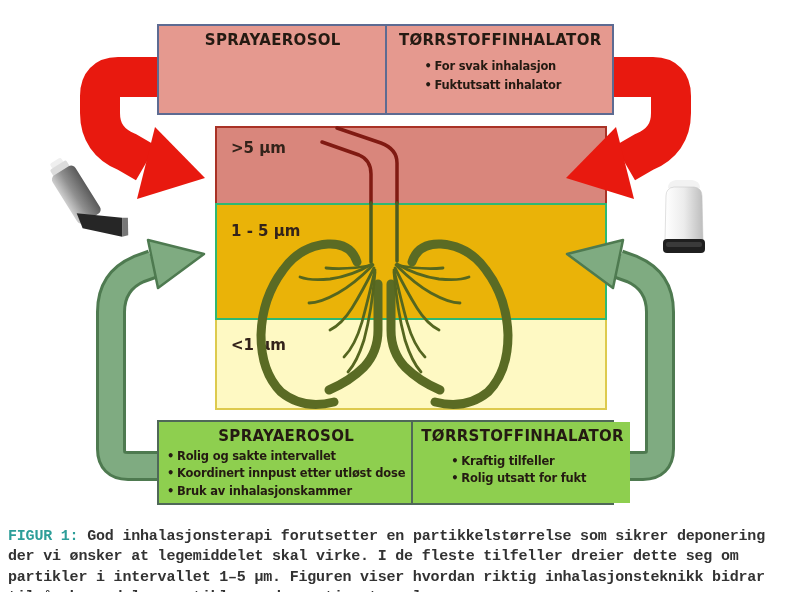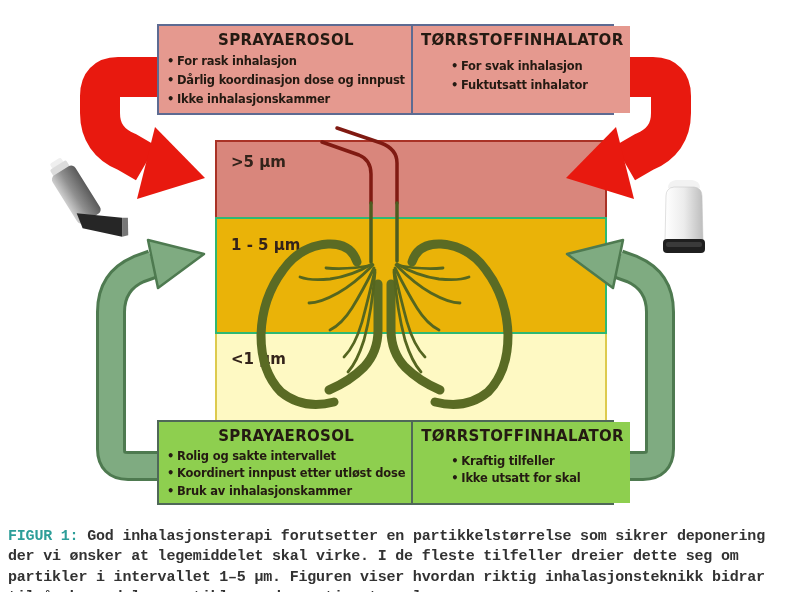--- a/index.html
+++ b/index.html
@@ -1,20 +1,20 @@
 <!DOCTYPE html>
 <html><head>
 <meta charset="utf-8">
 <style>
   html,body{margin:0;padding:0;background:#ffffff;}
   .stage{position:relative;width:800px;height:592px;background:#ffffff;overflow:hidden;
          font-family:"DejaVu Sans",sans-serif;}
   .layer-svg{position:absolute;left:0;top:0;z-index:2;}
   
-  .zones{position:absolute;left:207px;top:140px;width:392px;height:284px;z-index:1;padding-left:8px;}
+  .zones{position:absolute;left:207px;top:126px;width:392px;height:284px;z-index:1;padding-left:8px;}
   .zone{position:relative;box-sizing:border-box;}
   .zone-large {height:77px;background:#d9867c;border:2px solid #a93226;border-bottom:none;}
   .zone-target{height:117px;background:#eab308;border:2px solid #2eb873;}
   .zone-small {height:90px;background:#fef9c3;border:2px solid #ddca4e;border-top:none;}
   .zone-label{position:absolute;left:14px;font-size:15px;font-weight:bold;color:#33231a;}
   .zone-large .zone-label{top:11px;}
   .zone-target .zone-label{top:17px;}
   .zone-small .zone-label{top:16px;}
   
   .box-row{position:absolute;left:157px;width:457px;display:flex;box-sizing:border-box;z-index:3;}
@@ -133,25 +133,20 @@
       <path d="M668,188 Q668,181 676,180 L692,180 Q700,181 700,188 Z" fill="#f2f2f2"></path>
       <path d="M666,196 Q666,188 674,187 L694,187 Q702,188 702,196 L703,241 L665,241 Z" fill="url(#gD)" stroke="#c0c0c0" stroke-width="0.5"></path>
       <rect x="663" y="239" width="42" height="14" rx="4" fill="#1f1f1f"></rect>
       <rect x="666" y="242" width="36" height="5" rx="2" fill="#3a3a3a"></rect>
     </g>
   </svg>
 
   <div class="box-row top">
     <div class="info-box">
       <div class="box-title">SPRAYAEROSOL</div>
-      <ul>
-        <li>For rask inhalasjon</li>
-        <li>Dårlig koordinasjon dose og innpust</li>
-        <li>Ikke inhalasjonskammer</li>
-      </ul>
     </div>
     <div class="info-box narrow">
       <div class="box-title">TØRRSTOFFINHALATOR</div>
       <ul>
         <li>For svak inhalasjon</li>
         <li>Fuktutsatt inhalator</li>
       </ul>
     </div>
   </div>
 
@@ -161,21 +156,21 @@
       <ul>
         <li>Rolig og sakte intervallet</li>
         <li>Koordinert innpust etter utløst dose</li>
         <li>Bruk av inhalasjonskammer</li>
       </ul>
     </div>
     <div class="info-box narrow">
       <div class="box-title">TØRRSTOFFINHALATOR</div>
       <ul>
         <li>Kraftig tilfeller</li>
-        <li>Ikke utsatt for skal</li>
+        <li>Rolig utsatt for fukt</li>
       </ul>
     </div>
   </div>
 
   <div class="caption">
     <span class="fig-label">FIGUR 1:</span>
     <span>God inhalasjonsterapi forutsetter en partikkelstørrelse som sikrer deponering der vi ønsker at legemiddelet skal virke. I de fleste tilfeller dreier dette seg om partikler i intervallet 1–5 µm. Figuren viser hvordan riktig inhalasjonsteknikk bidrar til å øke andelen partikler med gunstig størrelse.</span>
   </div>
 
 </div>

